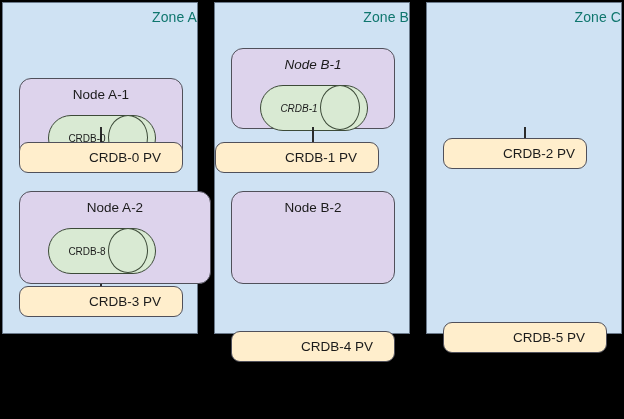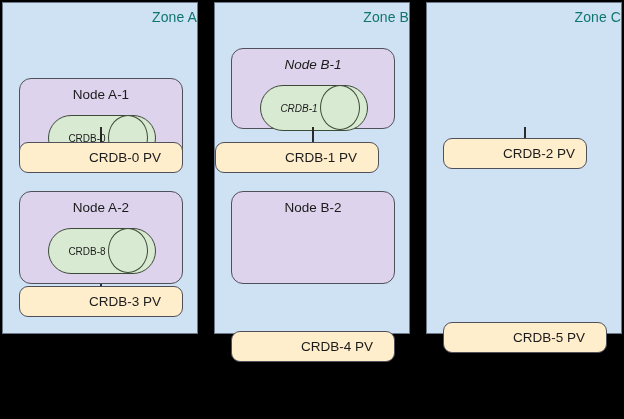--- a/index.html
+++ b/index.html
@@ -82,21 +82,21 @@
       <div class="node-title">Node A-1</div>
       <div class="cyl" style="left:28px;top:36px;">
         <div class="body"></div>
         <div class="cap"></div>
         <div class="lbl">CRDB-0</div>
       </div>
     </div>
     <div class="connector" style="left:97px;top:124px;height:15px;"></div>
     <div class="pv" style="left:16px;top:139px;width:164px;height:31px;">CRDB-0 PV</div>
 
-    <div class="node" style="left:16px;top:188px;width:164px;height:93px;">
+    <div class="node" style="left:16px;top:188px;width:192px;height:93px;">
       <div class="node-title">Node A-2</div>
       <div class="cyl" style="left:28px;top:36px;">
         <div class="body"></div>
         <div class="cap"></div>
         <div class="lbl">CRDB-8</div>
       </div>
     </div>
     <div class="connector" style="left:97px;top:281px;height:15px;"></div>
     <div class="pv" style="left:16px;top:283px;width:164px;height:31px;">CRDB-3 PV</div>
   </div>

